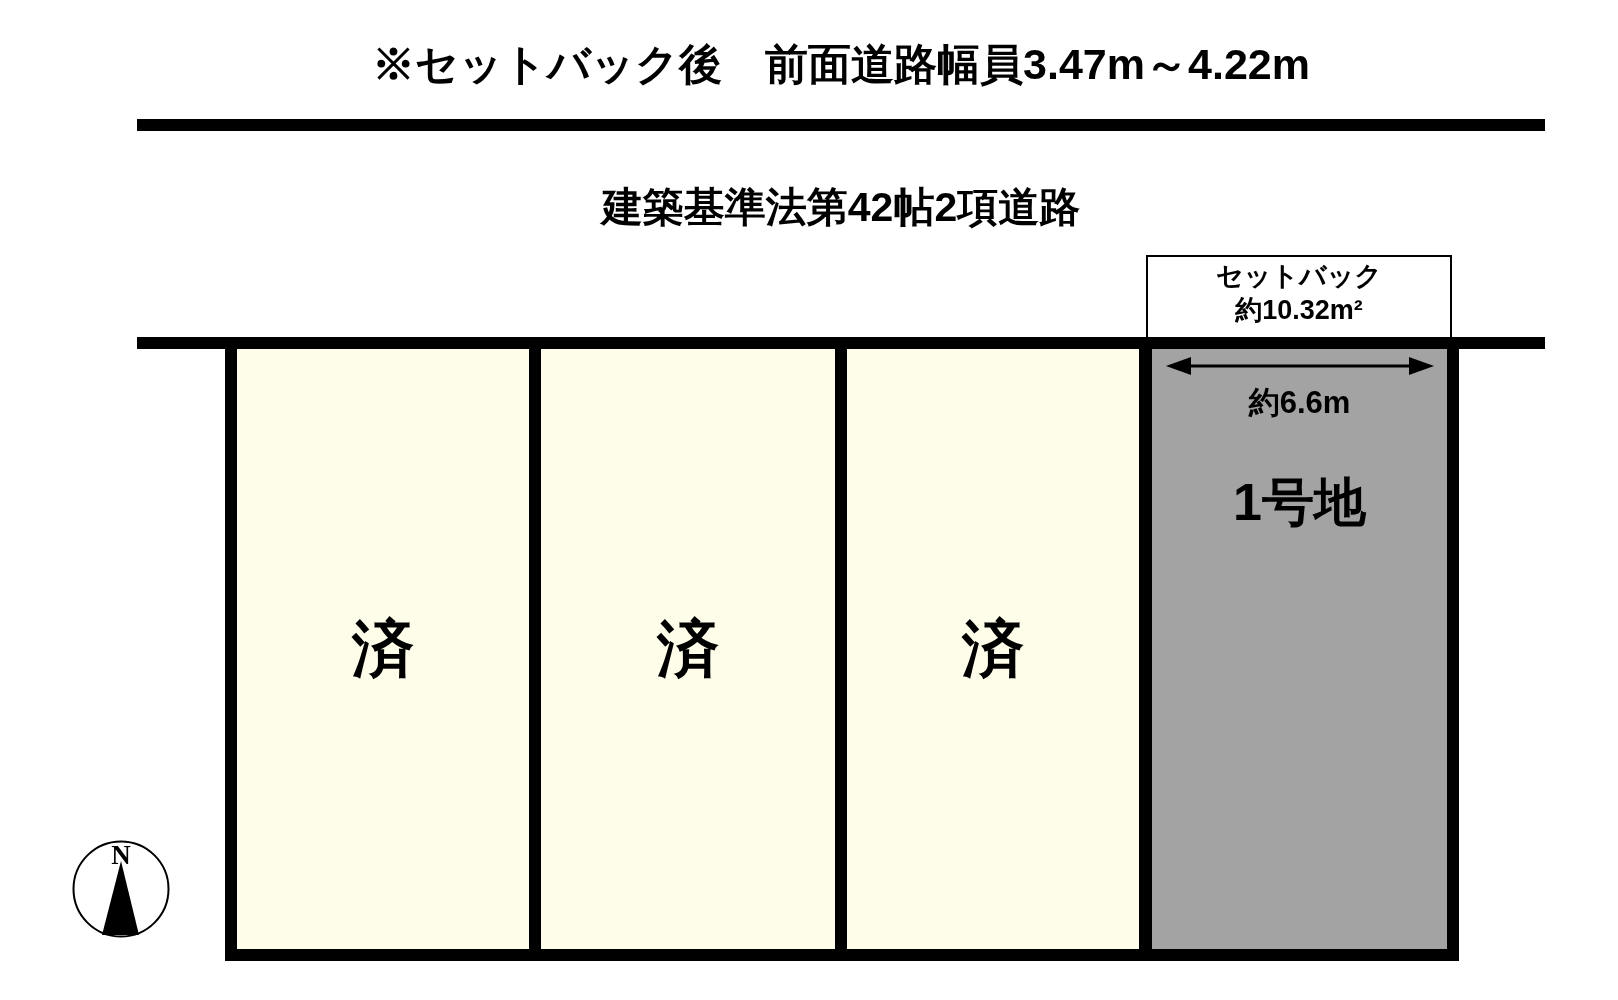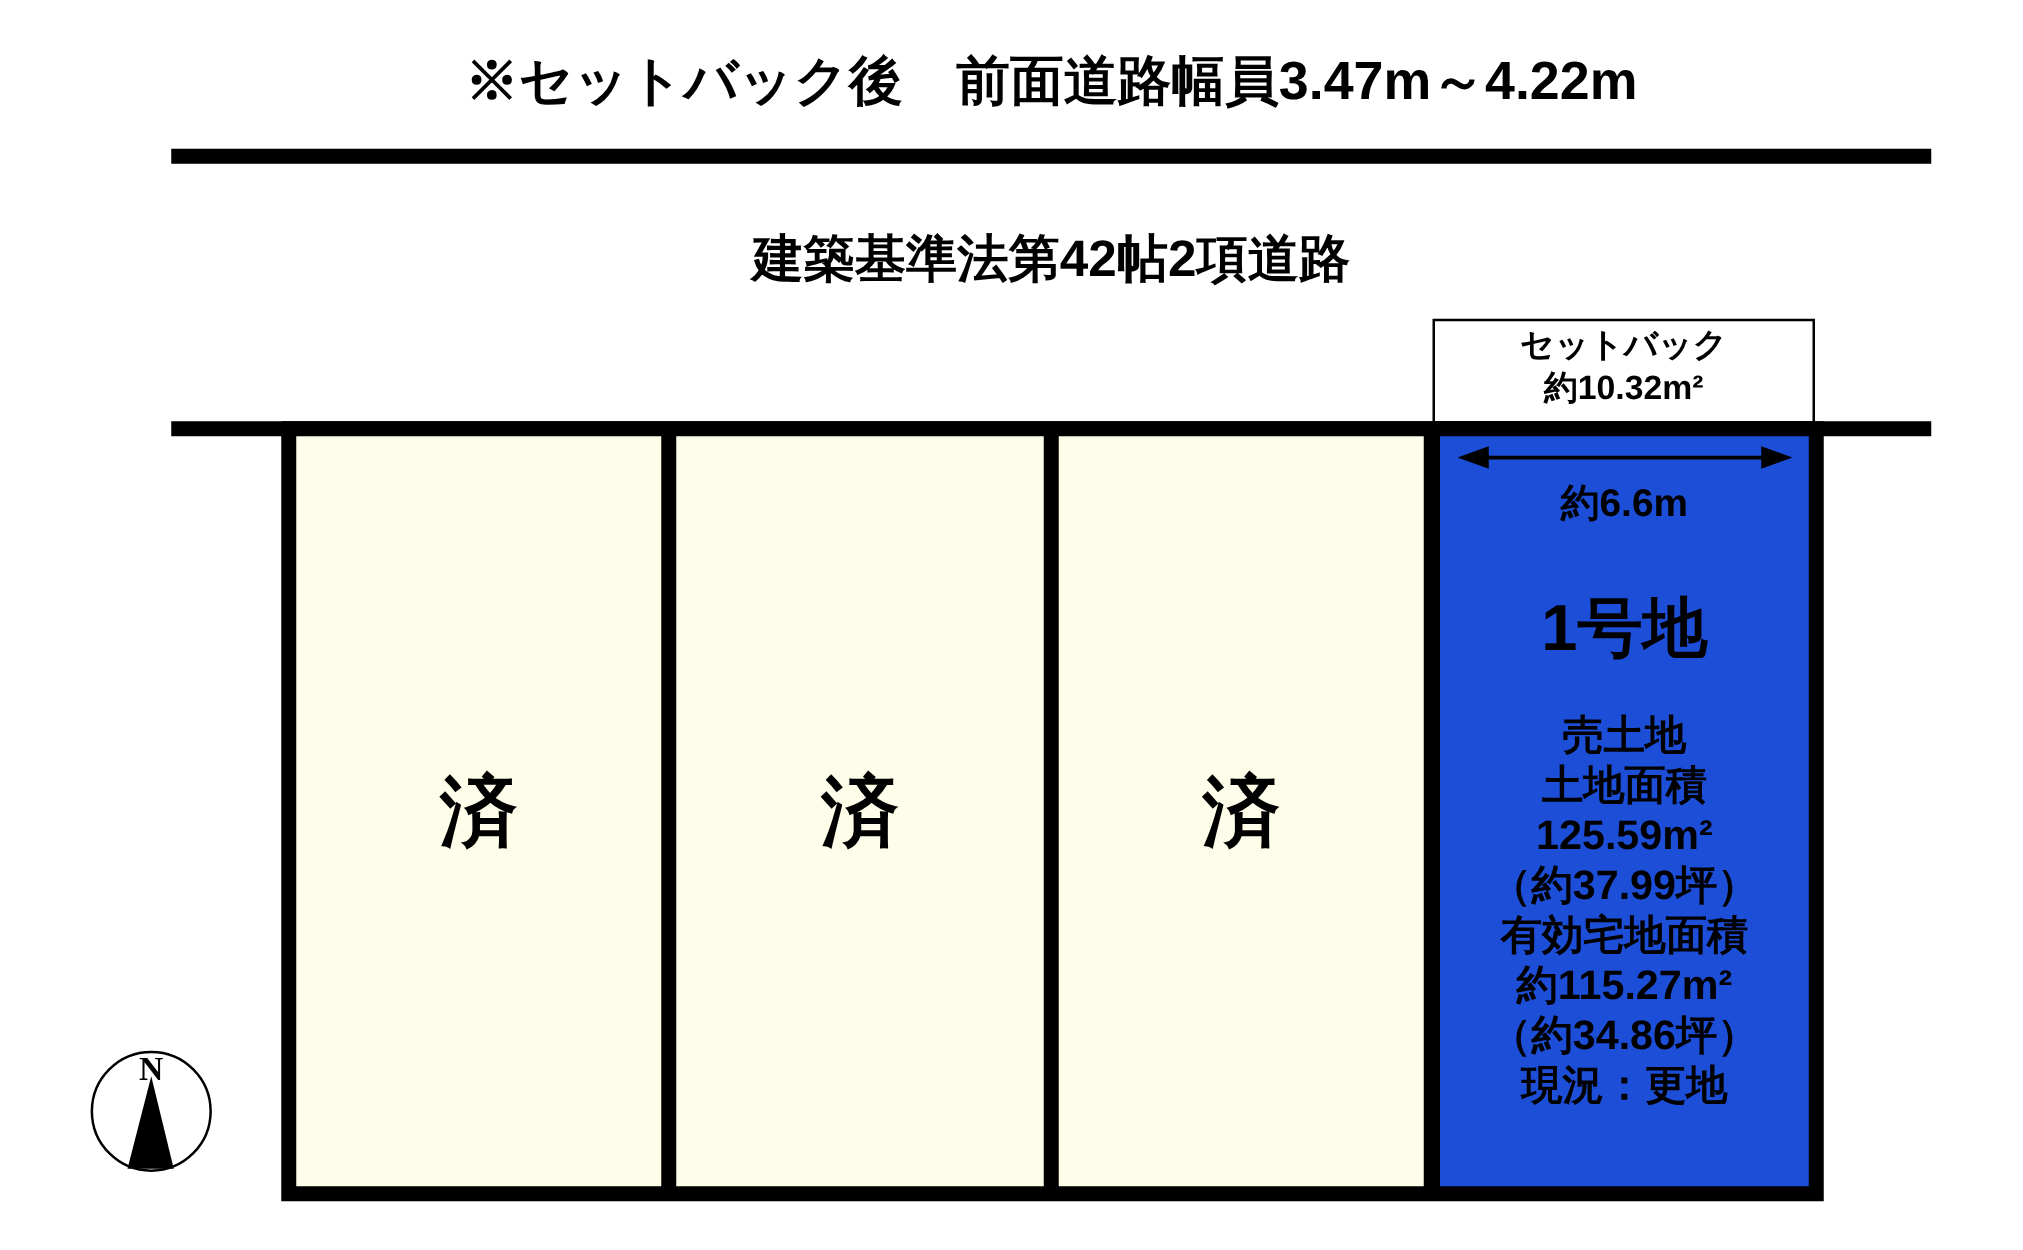--- a/index.html
+++ b/index.html
@@ -82,41 +82,31 @@
 </div>
 
 <div class="plot sold-2" style="background-color: rgb(253, 253, 233);">
   <span class="sold-label">済</span>
 </div>
 
 <div class="plot sold-3" style="background-color: rgb(253, 253, 233);">
   <span class="sold-label">済</span>
 </div>
 
-<div class="plot lot-1" style="background-color: #1d4ed8;">
+<div class="plot lot-1" style="background-color: #a3a3a3;">
 
   <svg class="frontage-arrow" width="270" height="24" viewBox="0 0 270 24">
     <line x1="20" y1="12" x2="250" y2="12" stroke="#000" stroke-width="3"></line>
     <polygon points="1,12 26,3 26,21" fill="#000"></polygon>
     <polygon points="269,12 244,3 244,21" fill="#000"></polygon>
   </svg>
 
   <div class="frontage-label">約6.6m</div>
 
   <div class="lot-name">1号地</div>
 
-  <div class="lot-details">
-    <div>売土地</div>
-    <div>土地面積</div>
-    <div>125.59m²</div>
-    <div>（約37.99坪）</div>
-    <div>有効宅地面積</div>
-    <div>約115.27m²</div>
-    <div>（約34.86坪）</div>
-    <div>現況：更地</div>
-  </div>
 </div>
 
 <svg class="abs compass" width="100" height="102" viewBox="0 0 100 102">
   <circle cx="50" cy="52" r="47.5" fill="#fff" stroke="#000" stroke-width="2"></circle>
   <text x="50" y="27" text-anchor="middle" font-family="Liberation Serif, serif" font-size="27" font-weight="bold">N</text>
   <polygon points="50,24 31,98 68,98" fill="#000"></polygon>
 </svg>
 
 </body></html>

